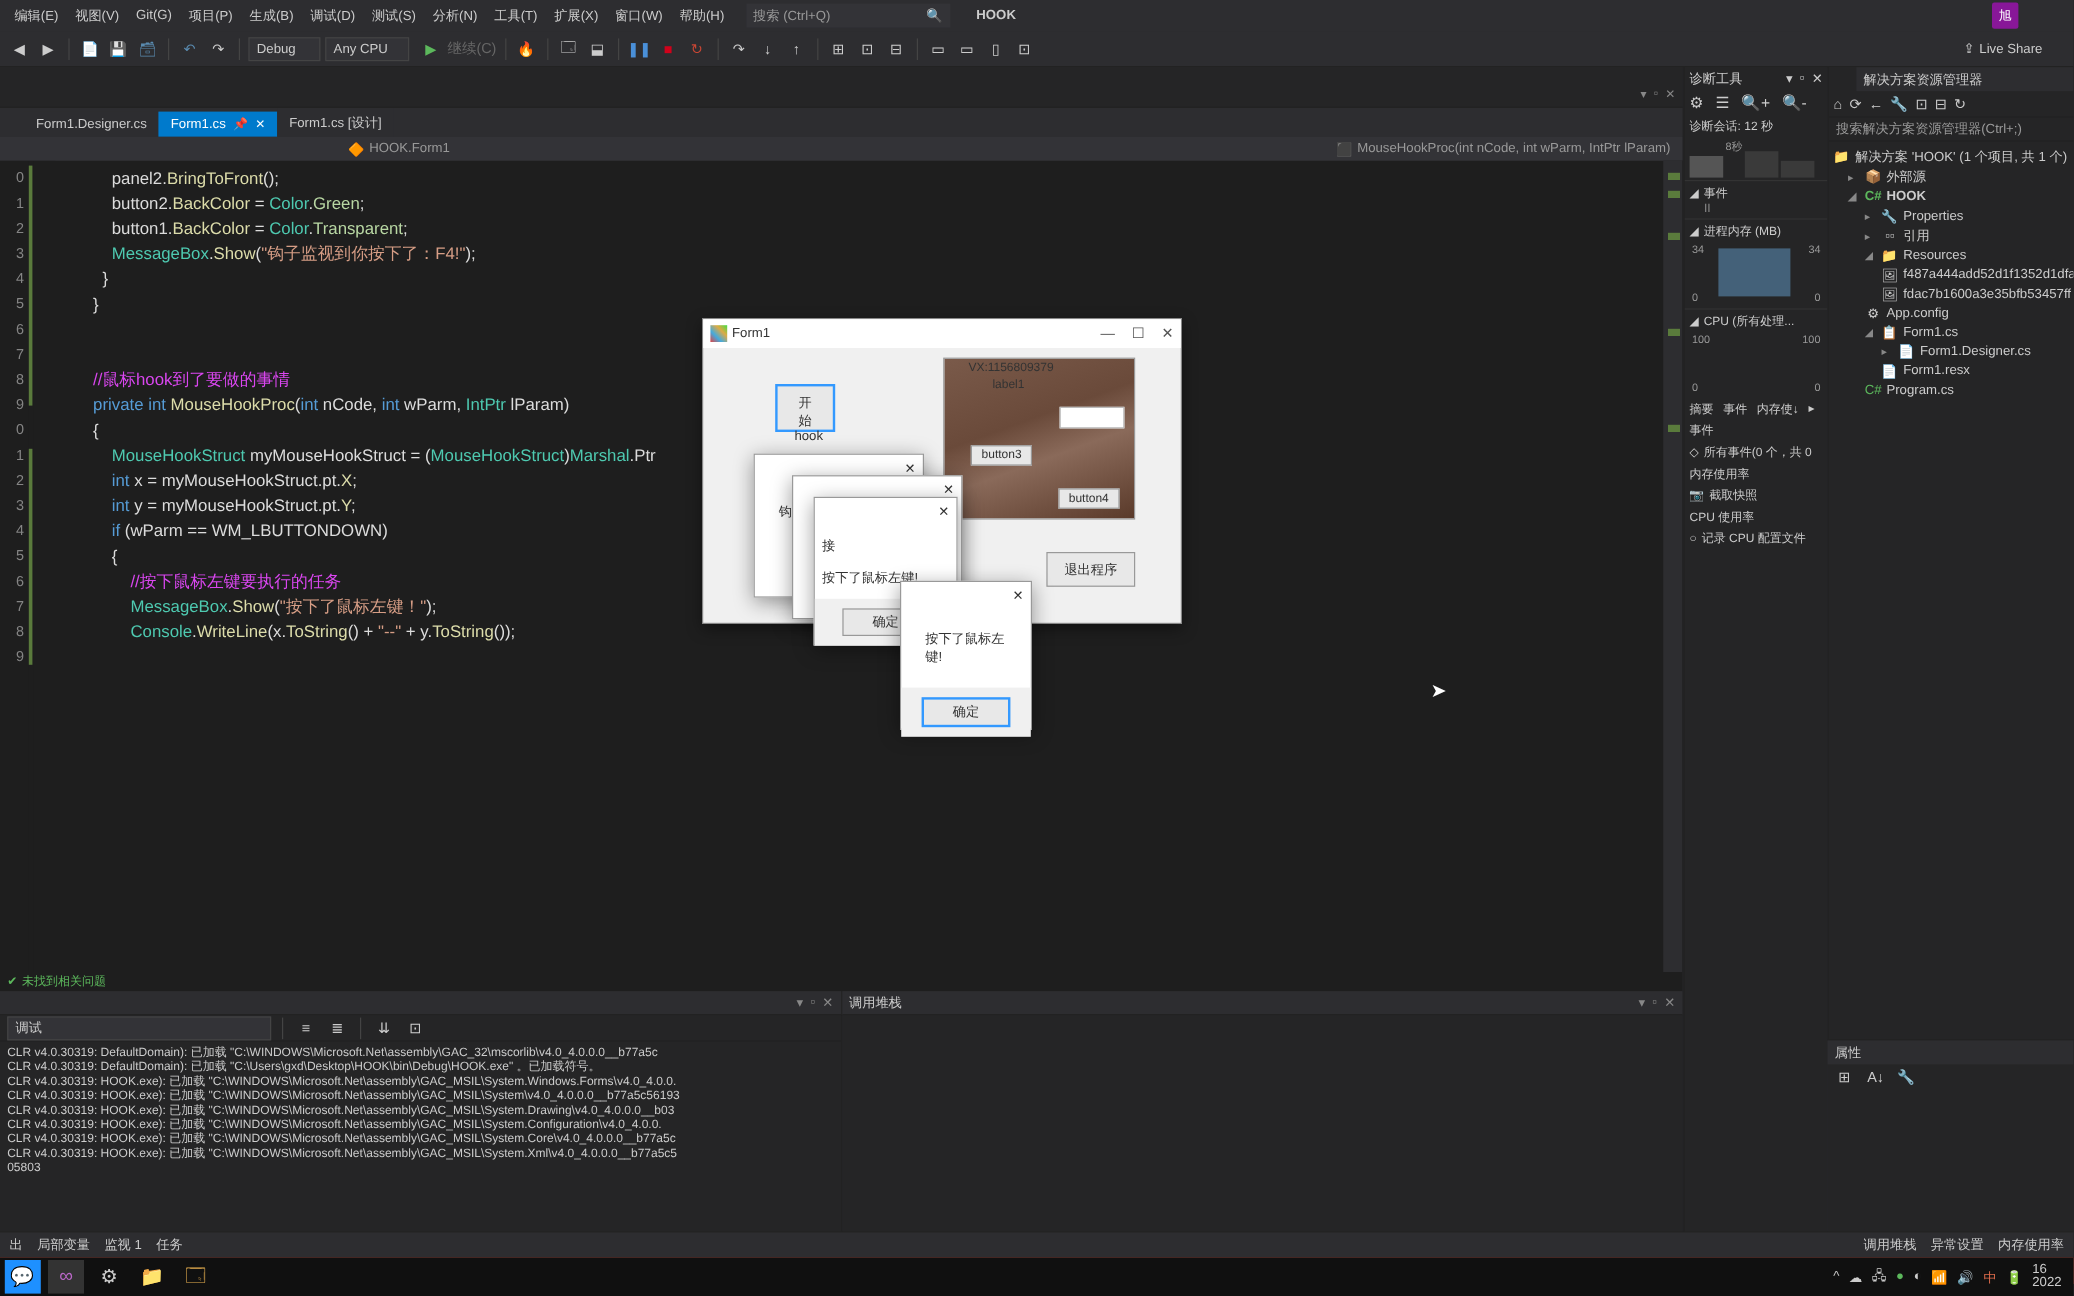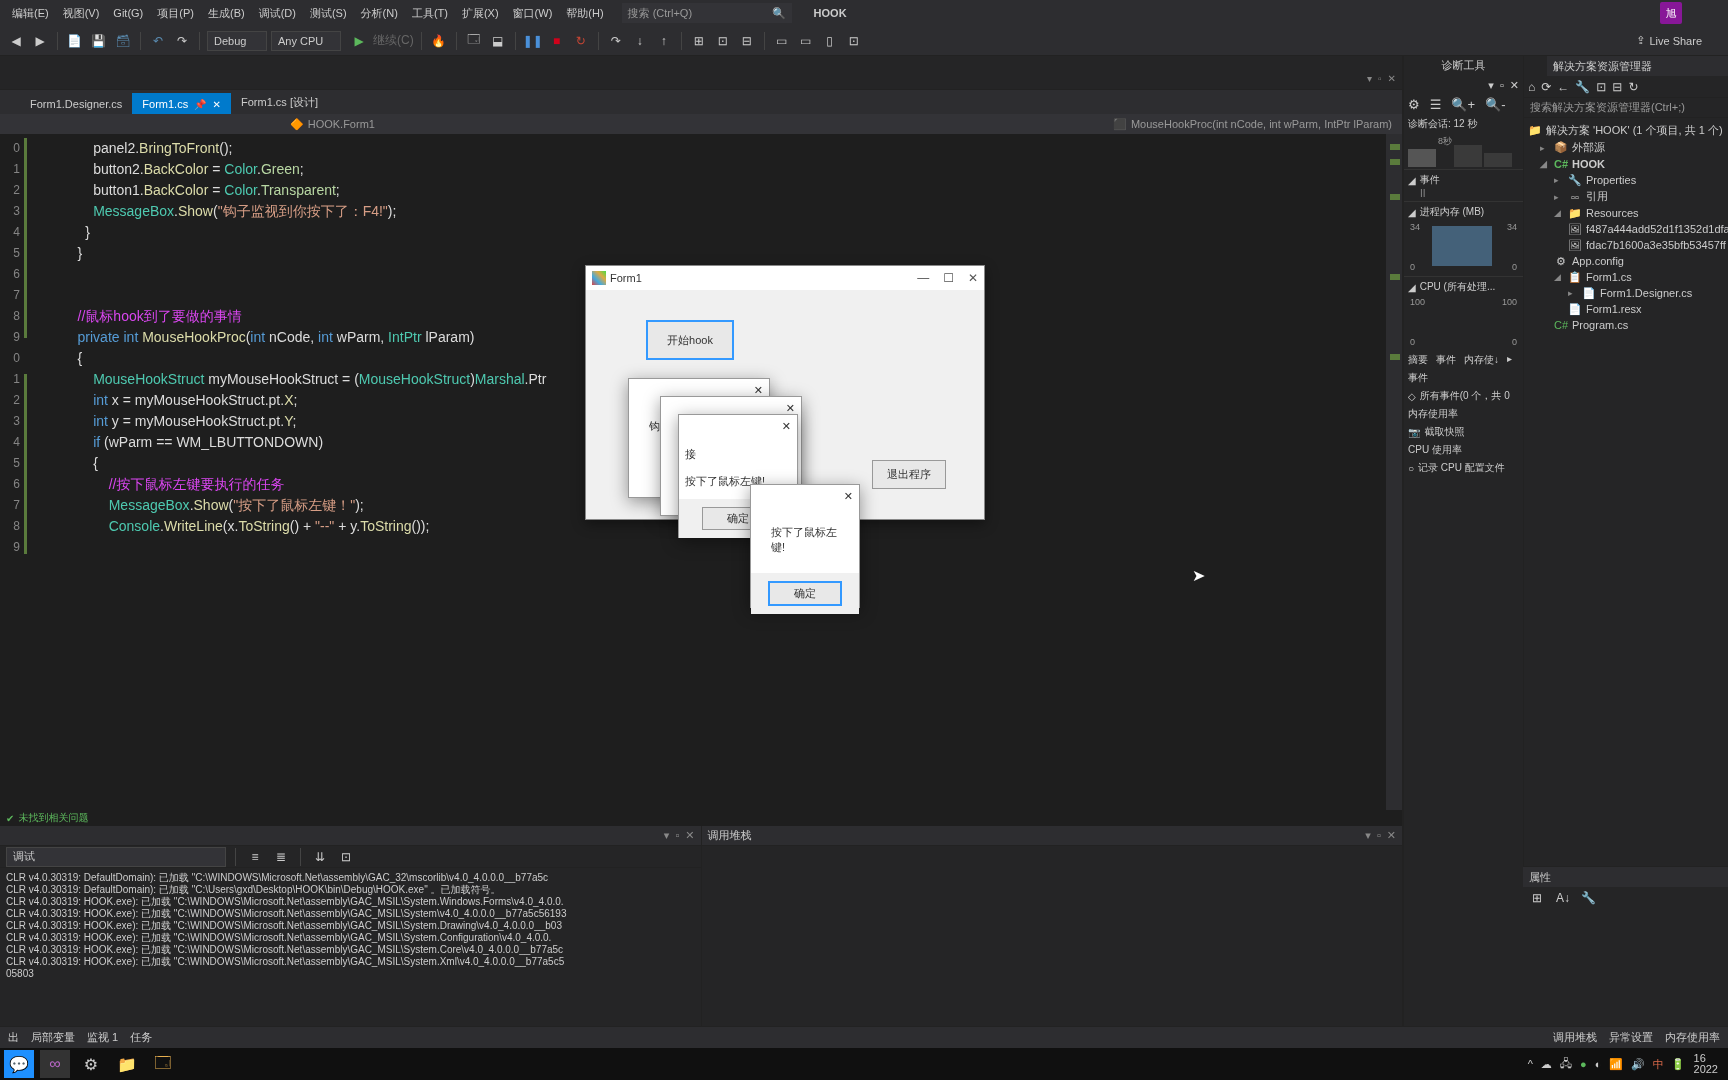--- a/index.html
+++ b/index.html
@@ -61,21 +61,21 @@
 
 .bottom-panels { height: 200px; display: flex; }
 .output-panel { flex: 1; background: #252526; display: flex; flex-direction: column; border-right: 1px solid #222; }
 .panel-header { height: 20px; background: #2d2d30; display: flex; align-items: center; padding: 0 6px; gap: 8px; border-bottom: 1px solid #222; }
 .panel-title { color: #ccc; }
 .panel-header .ctrls { margin-left: auto; display: flex; gap: 6px; color: #888; }
 .output-toolbar { height: 22px; display: flex; align-items: center; padding: 0 6px; gap: 6px; border-bottom: 1px solid #222; }
 .output-content { flex: 1; font-family: Consolas, monospace; font-size: 10px; color: #ccc; padding: 4px 6px; overflow: hidden; white-space: pre; line-height: 12px; }
 .callstack-panel { flex: 1; background: #252526; display: flex; flex-direction: column; }
 .cs-colhdr { height: 18px; display: flex; color: #999; border-bottom: 1px solid #222; align-items: center; padding: 0 8px; }
-.diag-header { display: flex; align-items: center; gap: 6px; font-size: 11px; color: #ccc; padding: 2px 4px; flex-direction: column; }
+.diag-header { display: flex; align-items: center; gap: 6px; font-size: 11px; color: #ccc; padding: 2px 4px; }
 .diag-header .ctrls { margin-left: auto; display: flex; gap: 6px; }
 .diag-toolbar { display: flex; gap: 10px; padding: 3px 4px; }
 .diag-toolbar span { color: #ccc; cursor: pointer; font-size: 13px; }
 .diag-session { font-size: 10px; color: #ccc; padding: 2px 4px; }
 .diag-graph { height: 36px; display: flex; gap: 2px; padding: 2px 4px; }
 .diag-graph .bar { width: 28px; background: #3a3a3a; }
 .diag-sec { border-top: 1px solid #333; padding: 2px 4px; font-size: 10px; color: #ccc; }
 .diag-sec .hdr { display: flex; align-items: center; gap: 4px; padding: 1px 0; }
 .diag-chart { height: 50px; position: relative; margin: 2px 0; }
 .diag-chart .val-l { position: absolute; left: 2px; top: 0; font-size: 9px; color: #999; }
@@ -537,21 +537,28 @@
   <div class="wf-title">
     <div class="wicon"></div>
     <span>Form1</span>
     <div class="wctrls">
       <span>—</span>
       <span>☐</span>
       <span>✕</span>
     </div>
   </div>
   <div class="wf-body">
-    <button class="wf-btn focus" style="position:absolute;left:60px;top:30px;width:88px;height:40px">开始hook</button>
+    <button class="wf-btn focus" style="position:absolute;left:60px;top:30px;width:50px;height:40px">开始hook</button>
+    <div class="wf-photo">
+      <div class="overlay-txt" style="left:20px;top:2px">VX:1156809379</div>
+      <div class="overlay-txt" style="left:40px;top:16px">label1</div>
+      <div class="white-box" style="right:8px;top:40px;width:54px;height:18px"></div>
+      <div class="btn-over" style="left:22px;top:72px">button3</div>
+      <div class="btn-over" style="right:12px;bottom:8px">button4</div>
+    </div>
     <button class="wf-btn" style="position:absolute;right:38px;bottom:30px">退出程序</button>
   </div>
 </div>
 
 <div class="msgbox" style="left:628px;top:378px;width:142px;height:120px">
   <div class="mb-title">
       <span>✕</span>
     </div>
   <div class="mb-body"><span>钩子监</span></div>
 </div>

